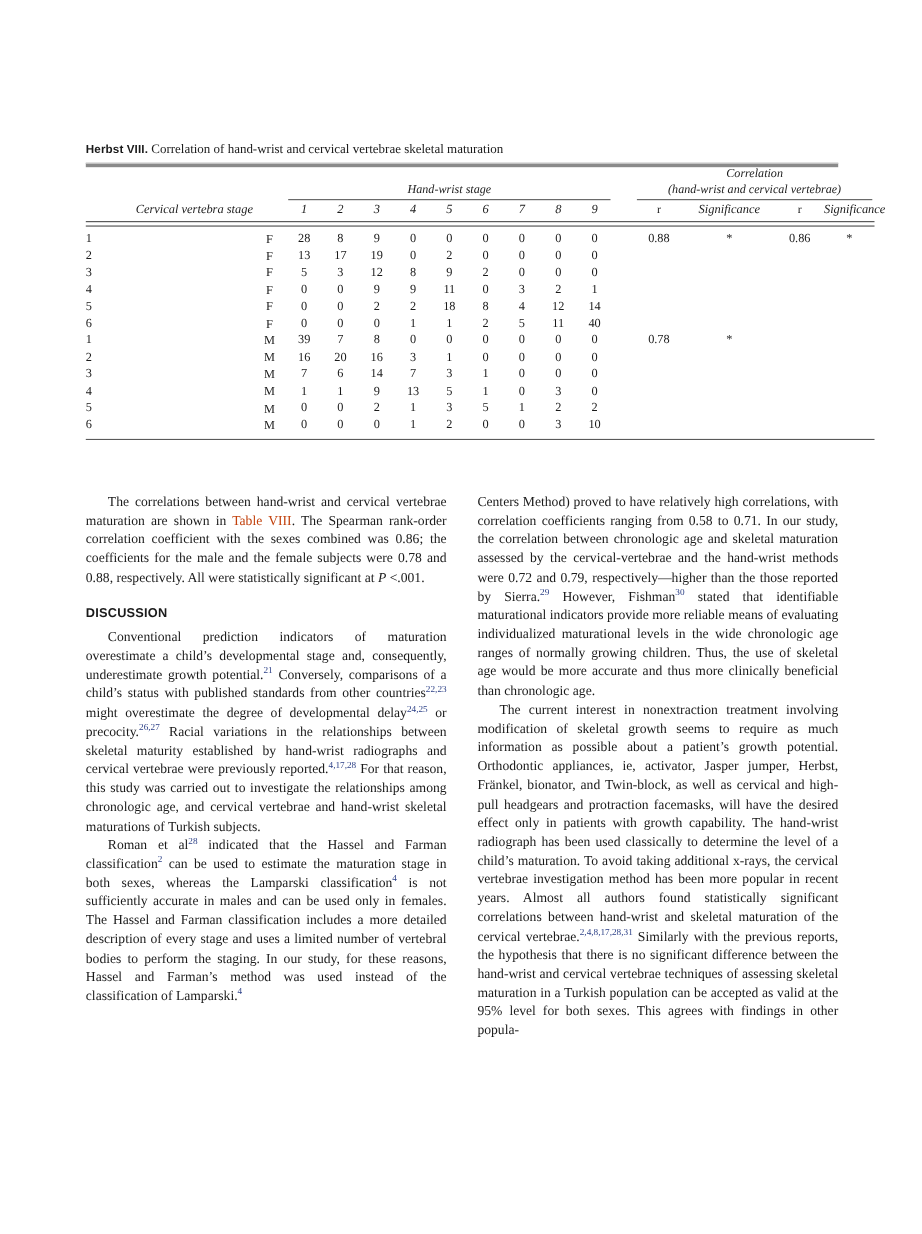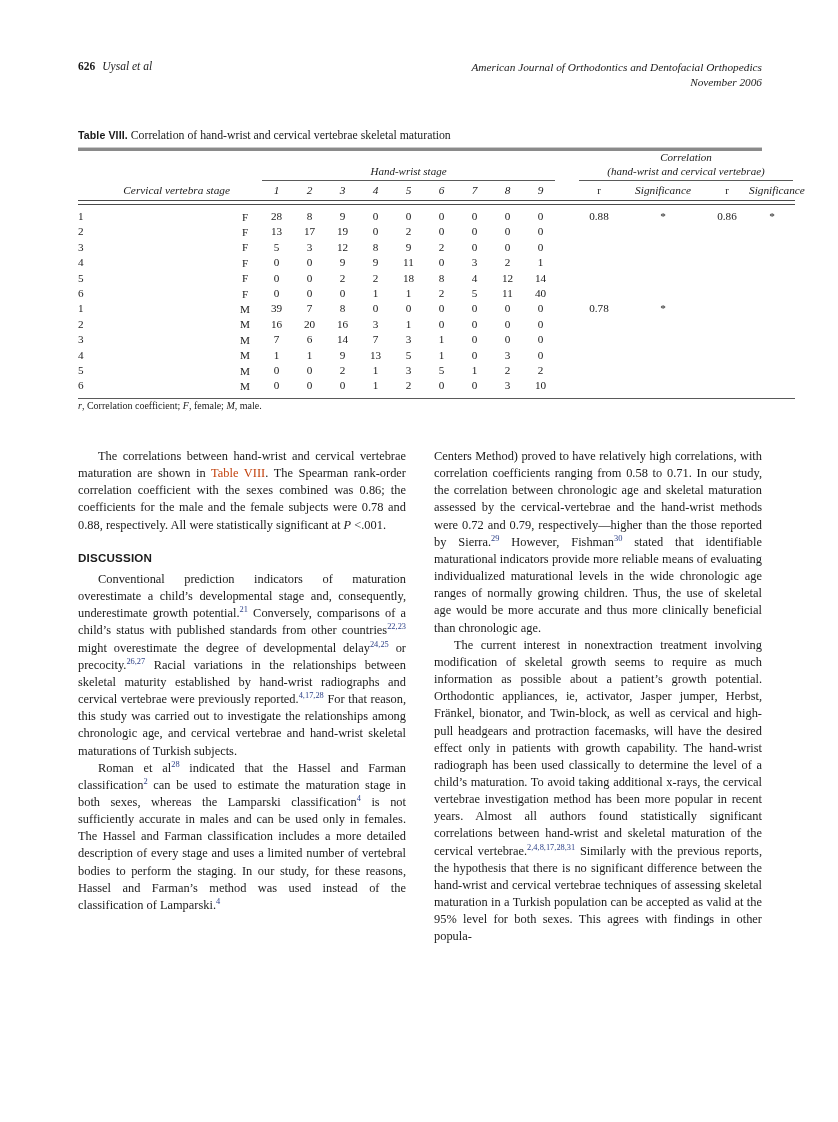--- a/index.html
+++ b/index.html
@@ -198,34 +198,25 @@
     line-height: 0;
   }
   .tlink { color: #c2410c; }
   .it { font-style: italic; }
 </style>
 </head>
 <body>
 
 <div class="page">
 
-  <div class="runhead">
-    <div class="runhead-left">
-      <span class="folio">626</span><span>Uysal et al</span>
-    </div>
-    <div class="runhead-right">
-      <div>American Journal of Orthodontics and Dentofacial Orthopedics</div>
-      <div>November 2006</div>
-    </div>
-  </div>
 
   <div class="table-wrap">
 
     <div class="table-caption">
-      <span class="tlabel">Table VIII.</span>
+      <span class="tlabel">Herbst VIII.</span>
       <span>Correlation of hand-wrist and cervical vertebrae skeletal maturation</span>
     </div>
 
     <div class="rule-thick"></div>
 
     <table class="t8">
       <colgroup>
         <col style="width:152px">
         <col style="width:30px">
         <col style="width:33px">
@@ -510,23 +501,20 @@
       <tbody>
           <tr>
         <td colspan="16" style="padding:0">
           <div style="height:5px"></div>
           <div class="rule-thin"></div>
         </td>
       </tr>
     </tbody>
       </table>
 
-    <div class="tfoot" style="padding-top:0">
-      <i>r</i><span>, Correlation coefficient; </span><i>F</i><span>, female; </span><i>M</i><span>, male.</span>
-    </div>
   </div>
 
   <div class="cols">
 
     <div class="col left">
       <p class="para">
         <span>The correlations between hand-wrist and cervical vertebrae maturation are shown in </span><span class="tlink">Table VIII</span><span>. The Spearman rank-order correlation coefficient with the sexes combined was 0.86; the coefficients for the male and the female subjects were 0.78 and 0.88, respectively. All were statistically significant at </span><span class="it">P</span><span> &lt;.001.</span>
       </p>
 
       <h2 class="sec">DISCUSSION</h2>

